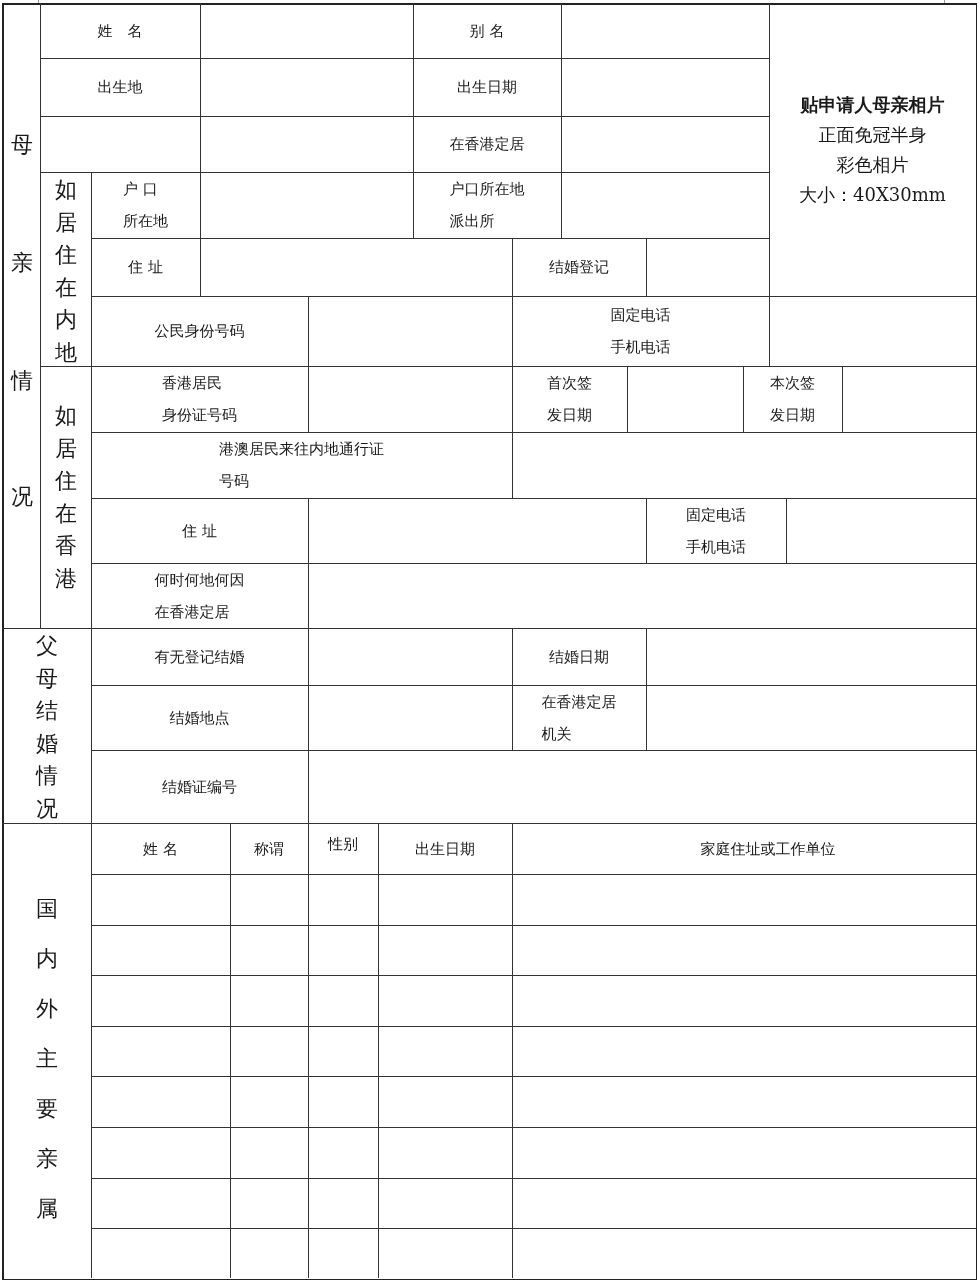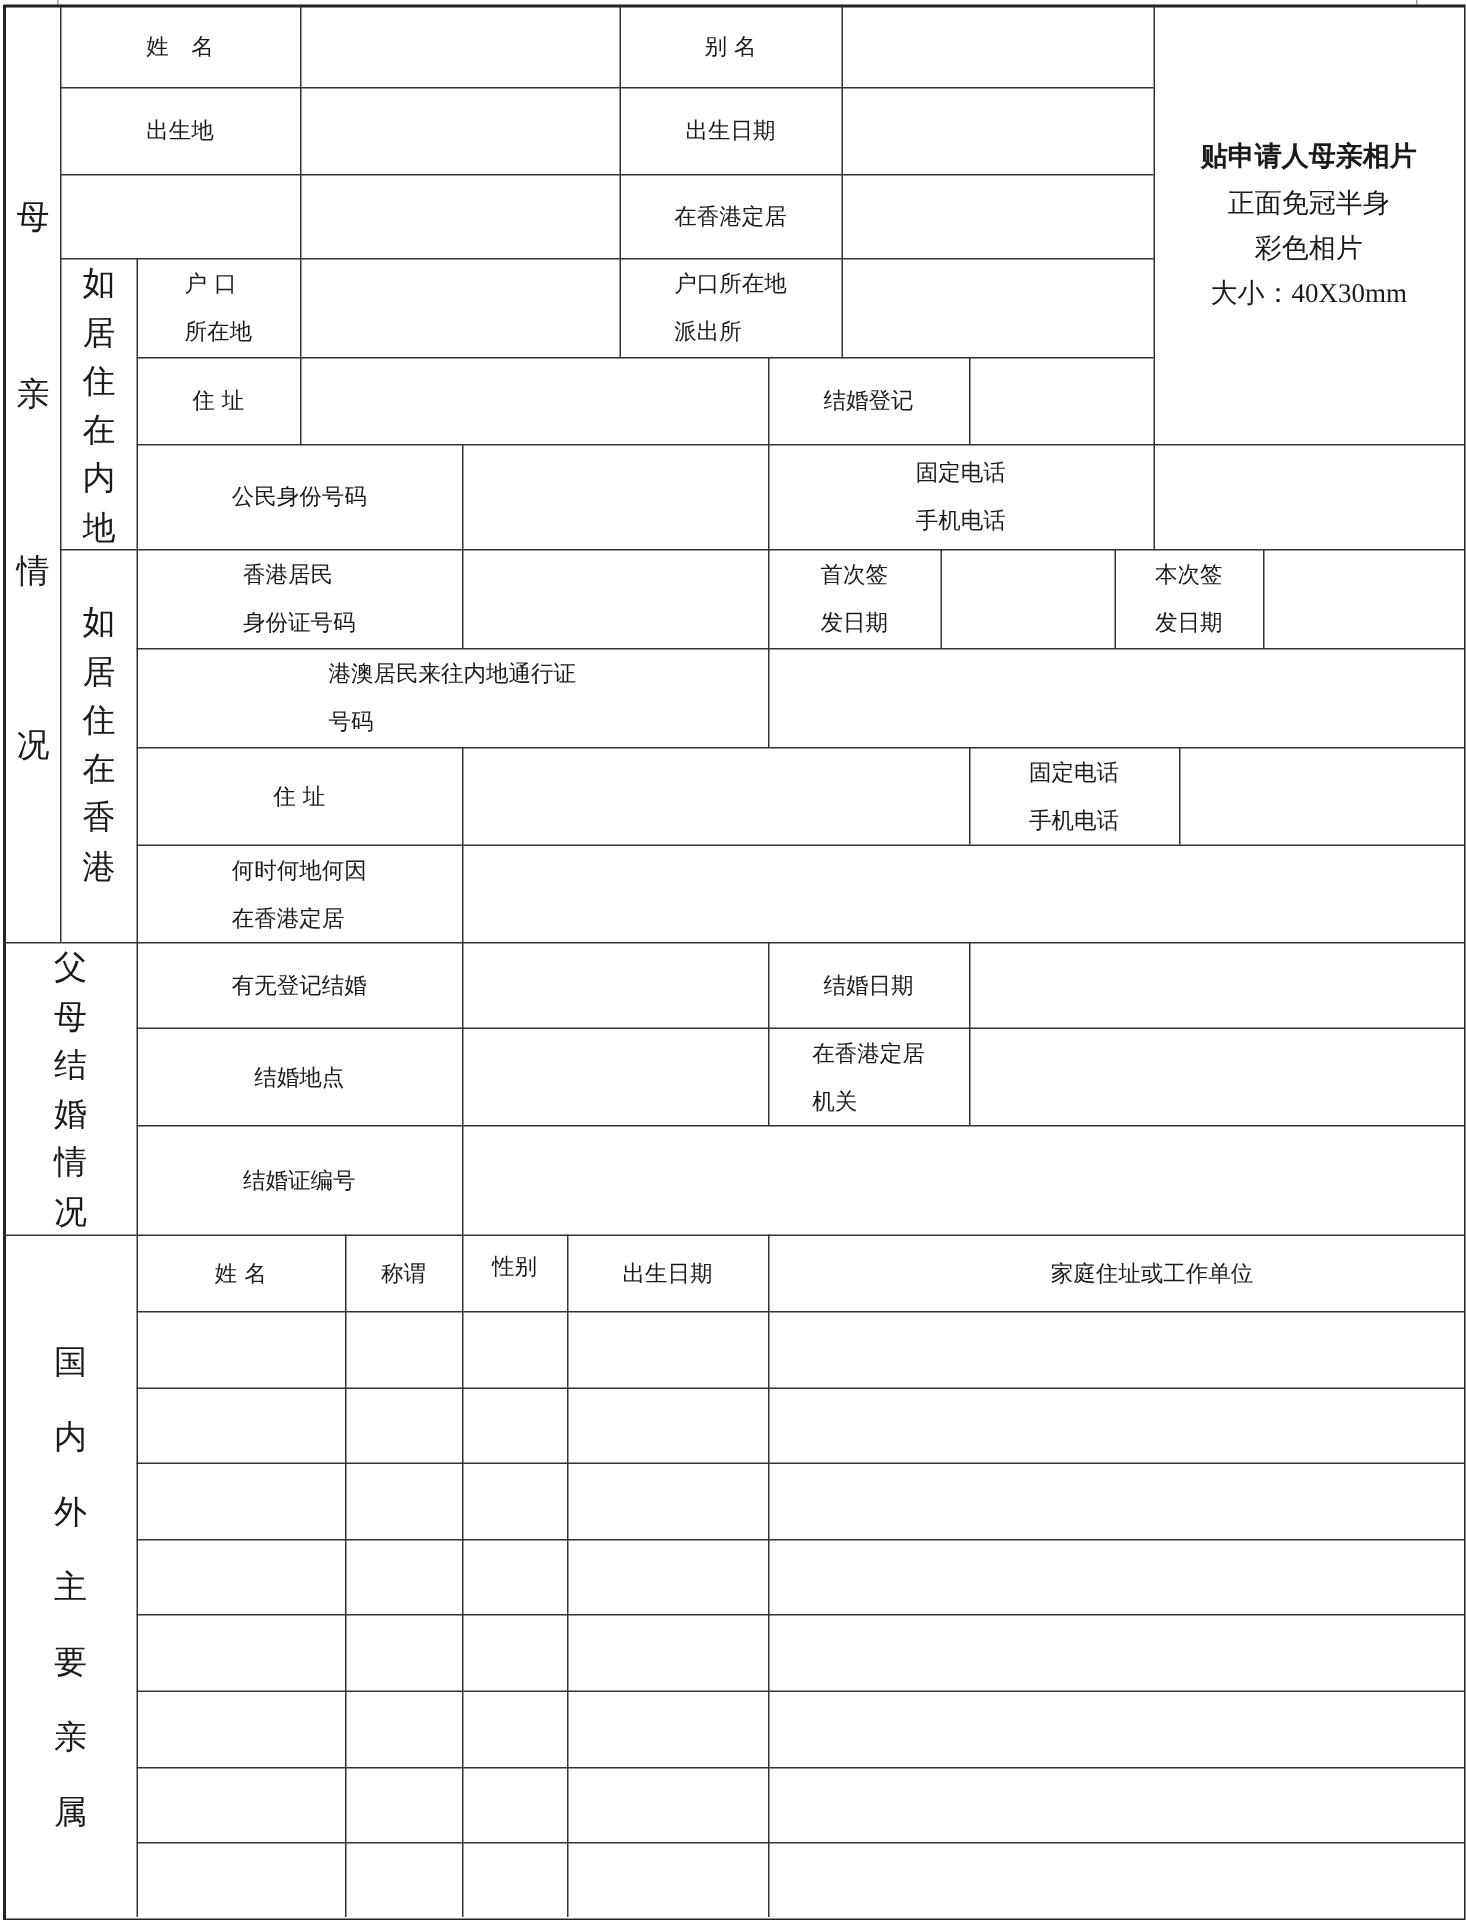--- a/index.html
+++ b/index.html
@@ -10,21 +10,21 @@
   .vl { position: absolute; width: 0; border-left: 1.5px solid #333; }
   .outer { position: absolute; left: 2px; top: 3px; width: 972px; height: 1274px; border: 2px solid #222; box-sizing: content-box; }
   .lbl { position: absolute; display: flex; align-items: center; justify-content: center;
          text-align: left; font-size: 15px; line-height: 32px; white-space: pre-line; }
   .vert { position: absolute; display: flex; flex-direction: column; align-items: center;
           font-size: 22px; }
   .vert span { display: block; }
   .photo { position: absolute; left: 770px; top: 4px; width: 205px; height: 292px;
            display: flex; flex-direction: column; align-items: center; justify-content: center; text-align: center; }
   .photo .bold { font-weight: bold; font-size: 18px; line-height: 30px; }
-  .photo .sm { font-size: 18px; line-height: 30px; font-family: Liberation Serif, serif; }
+  .photo .sm { font-size: 18px; line-height: 30px; }
   .cell { position: absolute; }
   .corner { position: absolute; left: 0; top: 0; width: 38px; height: 3px; border-right: 1px solid #999; }
   .corner-r { position: absolute; right: 0; top: 0; width: 32px; height: 3px; border-left: 1px solid #999; }
 </style>
 </head>
 <body>
 
 <div class="form">
 
   <div class="corner"></div>

